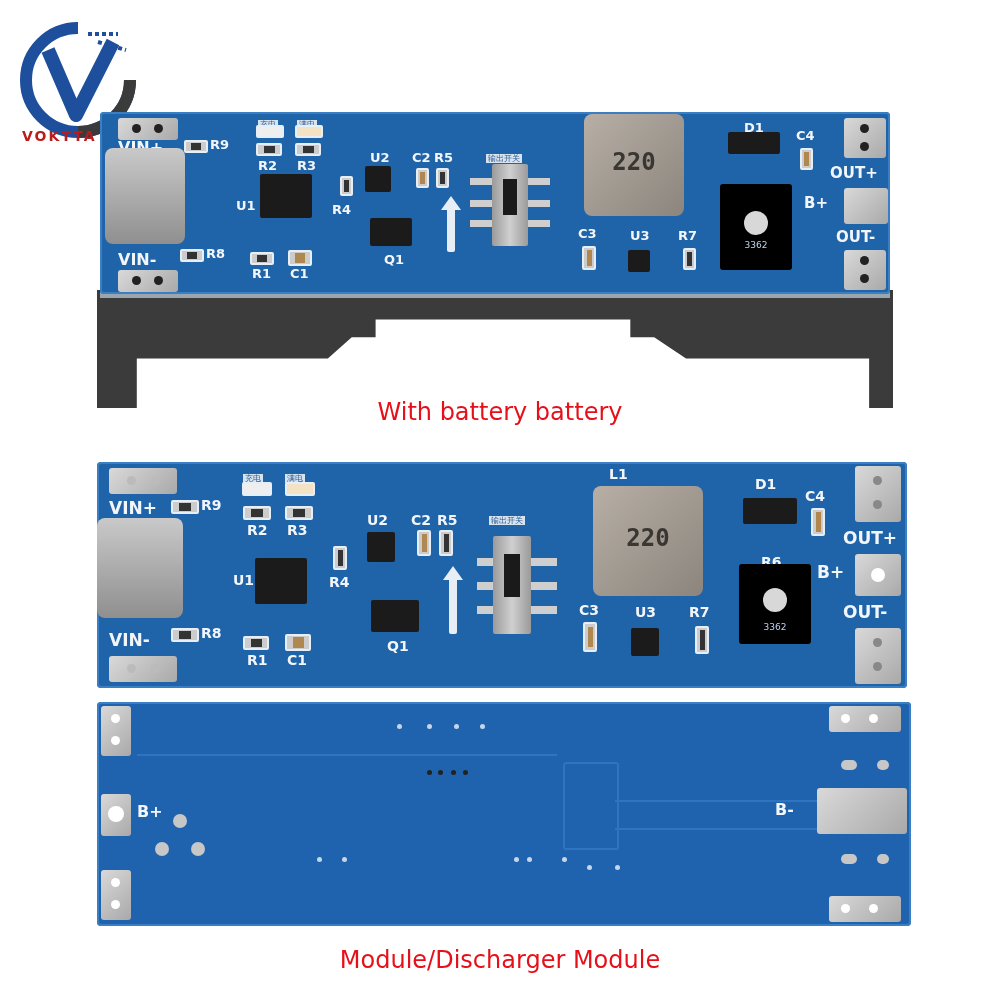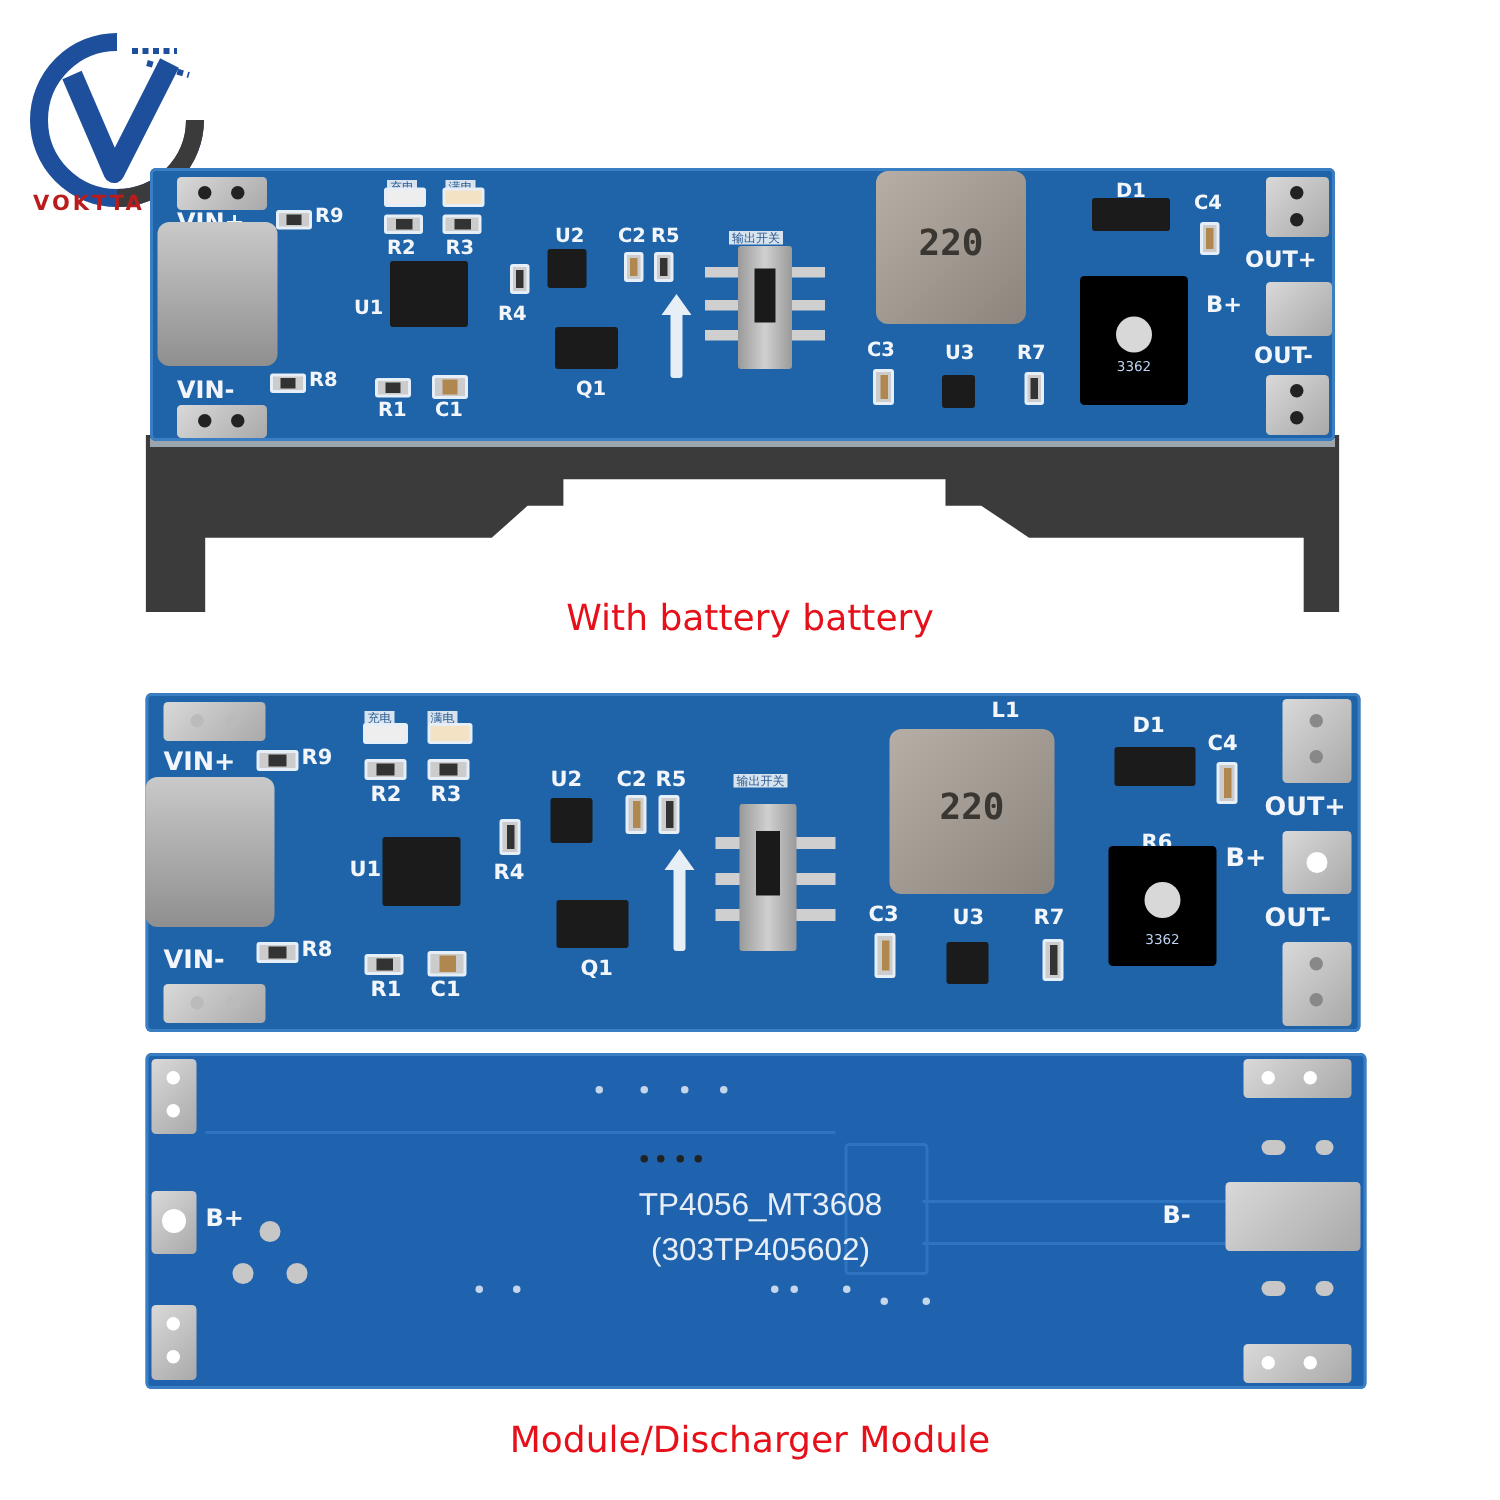--- a/index.html
+++ b/index.html
@@ -232,21 +232,21 @@
   <div class="abs arrow" style="left:352px;top:116px;height:56px;"></div>
 
   <div class="abs" style="left:392px;top:46px;"><span class="cn">输出开关</span></div>
   <div class="abs pin" style="left:380px;top:96px;width:80px;height:8px;"></div>
   <div class="abs pin" style="left:380px;top:120px;width:80px;height:8px;"></div>
   <div class="abs pin" style="left:380px;top:144px;width:80px;height:8px;"></div>
   <div class="abs switch" style="left:396px;top:74px;width:38px;height:98px;">
       <div class="knob"></div>
     </div>
 
-  <div class="abs silk" style="left:564px;top:4px;font-size:14px;text-align:right;">L1</div>
+  <div class="abs silk" style="left:512px;top:4px;font-size:14px;text-align:right;">L1</div>
   <div class="abs inductor" style="left:496px;top:24px;width:110px;height:110px;">
       <div class="ind-label" style="margin-top:38px;">220</div>
     </div>
 
   <div class="abs silk" style="left:482px;top:140px;font-size:14px;">C3</div>
   <div class="abs smd cap" style="left:486px;top:160px;width:10px;height:26px;">
       <div class="core"></div>
     </div>
   <div class="abs silk" style="left:538px;top:142px;font-size:14px;">U3</div>
   <div class="abs chip" style="left:534px;top:166px;width:28px;height:28px;"></div>
@@ -315,22 +315,20 @@
     <div class="via" style="left:354px;top:68px;background:#222;"></div>
     <div class="via" style="left:366px;top:68px;background:#222;"></div>
   <div class="via" style="left:220px;top:155px;"></div>
     <div class="via" style="left:245px;top:155px;"></div>
   <div class="via" style="left:417px;top:155px;"></div>
     <div class="via" style="left:430px;top:155px;"></div>
     <div class="via" style="left:465px;top:155px;"></div>
   <div class="via" style="left:490px;top:163px;"></div>
     <div class="via" style="left:518px;top:163px;"></div>
 
-  <div class="abs bottom-label" style="left:290px;top:88px;width:240px;">TP4056_MT3608</div>
-  <div class="abs bottom-label" style="left:290px;top:118px;width:240px;">(303TP405602)</div>
 
   <div class="abs pad" style="left:732px;top:4px;width:72px;height:26px;">
       <div class="hole" style="left:12px;top:8px;background:#fff;"></div>
       <div class="hole" style="left:40px;top:8px;background:#fff;"></div>
     </div>
   <div class="abs" style="left:744px;top:58px;width:16px;height:10px;border-radius:5px;background:#c7c7c7;"></div>
   <div class="abs" style="left:780px;top:58px;width:12px;height:10px;border-radius:5px;background:#c7c7c7;"></div>
   <div class="abs silk" style="left:678px;top:98px;font-size:16px;">B-</div>
   <div class="abs pad" style="left:720px;top:86px;width:90px;height:46px;"></div>
   <div class="abs" style="left:744px;top:152px;width:16px;height:10px;border-radius:5px;background:#c7c7c7;"></div>

